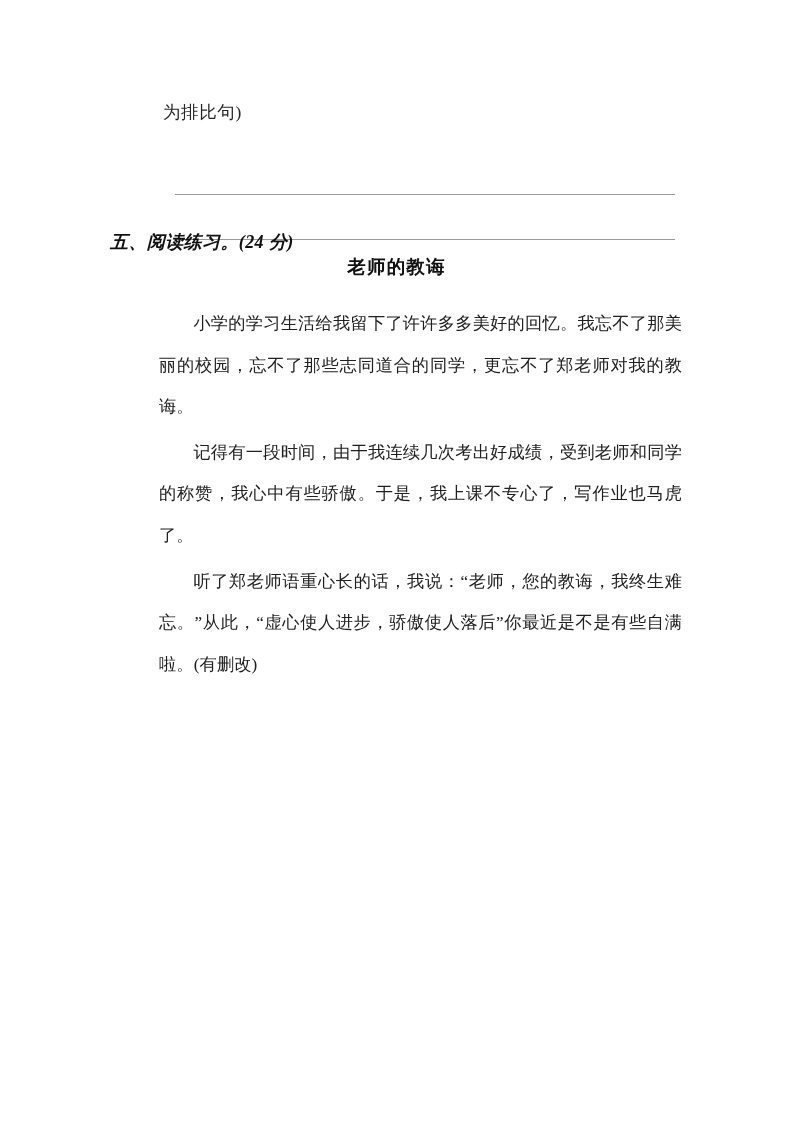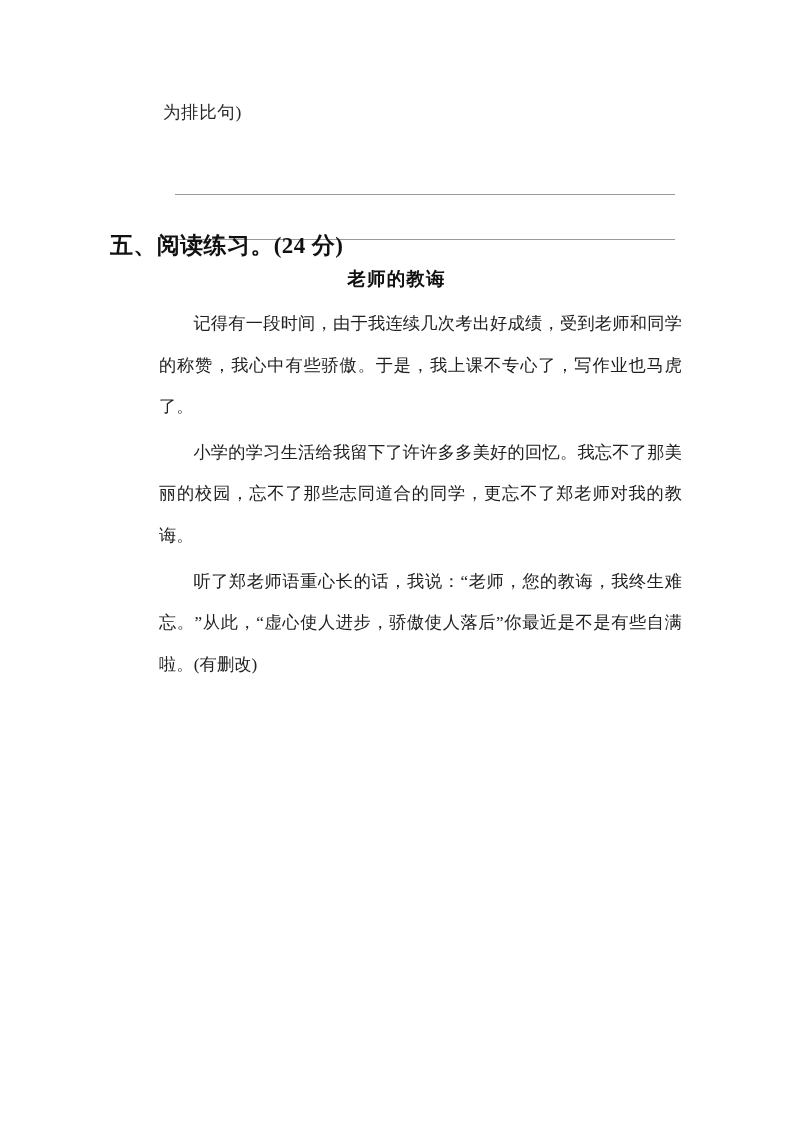--- a/index.html
+++ b/index.html
@@ -39,32 +39,33 @@
     height: 45px;
     border-bottom: 1px solid #9a9a9a;
     box-sizing: border-box;
   }
 
   
   .section-heading {
     position: absolute;
     left: 110px;
     top: 230px;
-    font-size: 23px;
+    font-size: 18px;
     font-weight: bold;
     letter-spacing: 0.4px;
     color: #111111;
     white-space: nowrap;
+    font-style: italic;
   }
 
   
   .passage-title {
     position: absolute;
     left: 0;
-    top: 266px;
+    top: 254px;
     width: 793px;
     text-align: center;
     font-size: 18.5px;
     font-weight: bold;
     letter-spacing: 1.2px;
     color: #111111;
   }
 
   
   .passage-body {
@@ -110,19 +111,19 @@
   <div class="answer-lines">
     <div class="answer-line"></div>
     <div class="answer-line"></div>
   </div>
 
   <div class="section-heading">五、阅读练习。(24 分)</div>
 
   <div class="passage-title">老师的教诲</div>
 
   <div class="passage-body">
+    <p>小学的学习生活给我留下了许许多多美好的回忆。我忘不了那美丽的校园，忘不了那些志同道合的同学，更忘不了郑老师对我的教诲。</p>
     <p>记得有一段时间，由于我连续几次考出好成绩，受到老师和同学的称赞，我心中有些骄傲。于是，我上课不专心了，写作业也马虎了。</p>
-    <p>小学的学习生活给我留下了许许多多美好的回忆。我忘不了那美丽的校园，忘不了那些志同道合的同学，更忘不了郑老师对我的教诲。</p>
     <p>听了郑老师语重心长的话，我说：“老师，您的教诲，我终生难忘。”从此，“虚心使人进步，骄傲使人落后”你最近是不是有些自满啦。(有删改)</p>
   </div>
 
 
 </div>
 
 </body></html>

